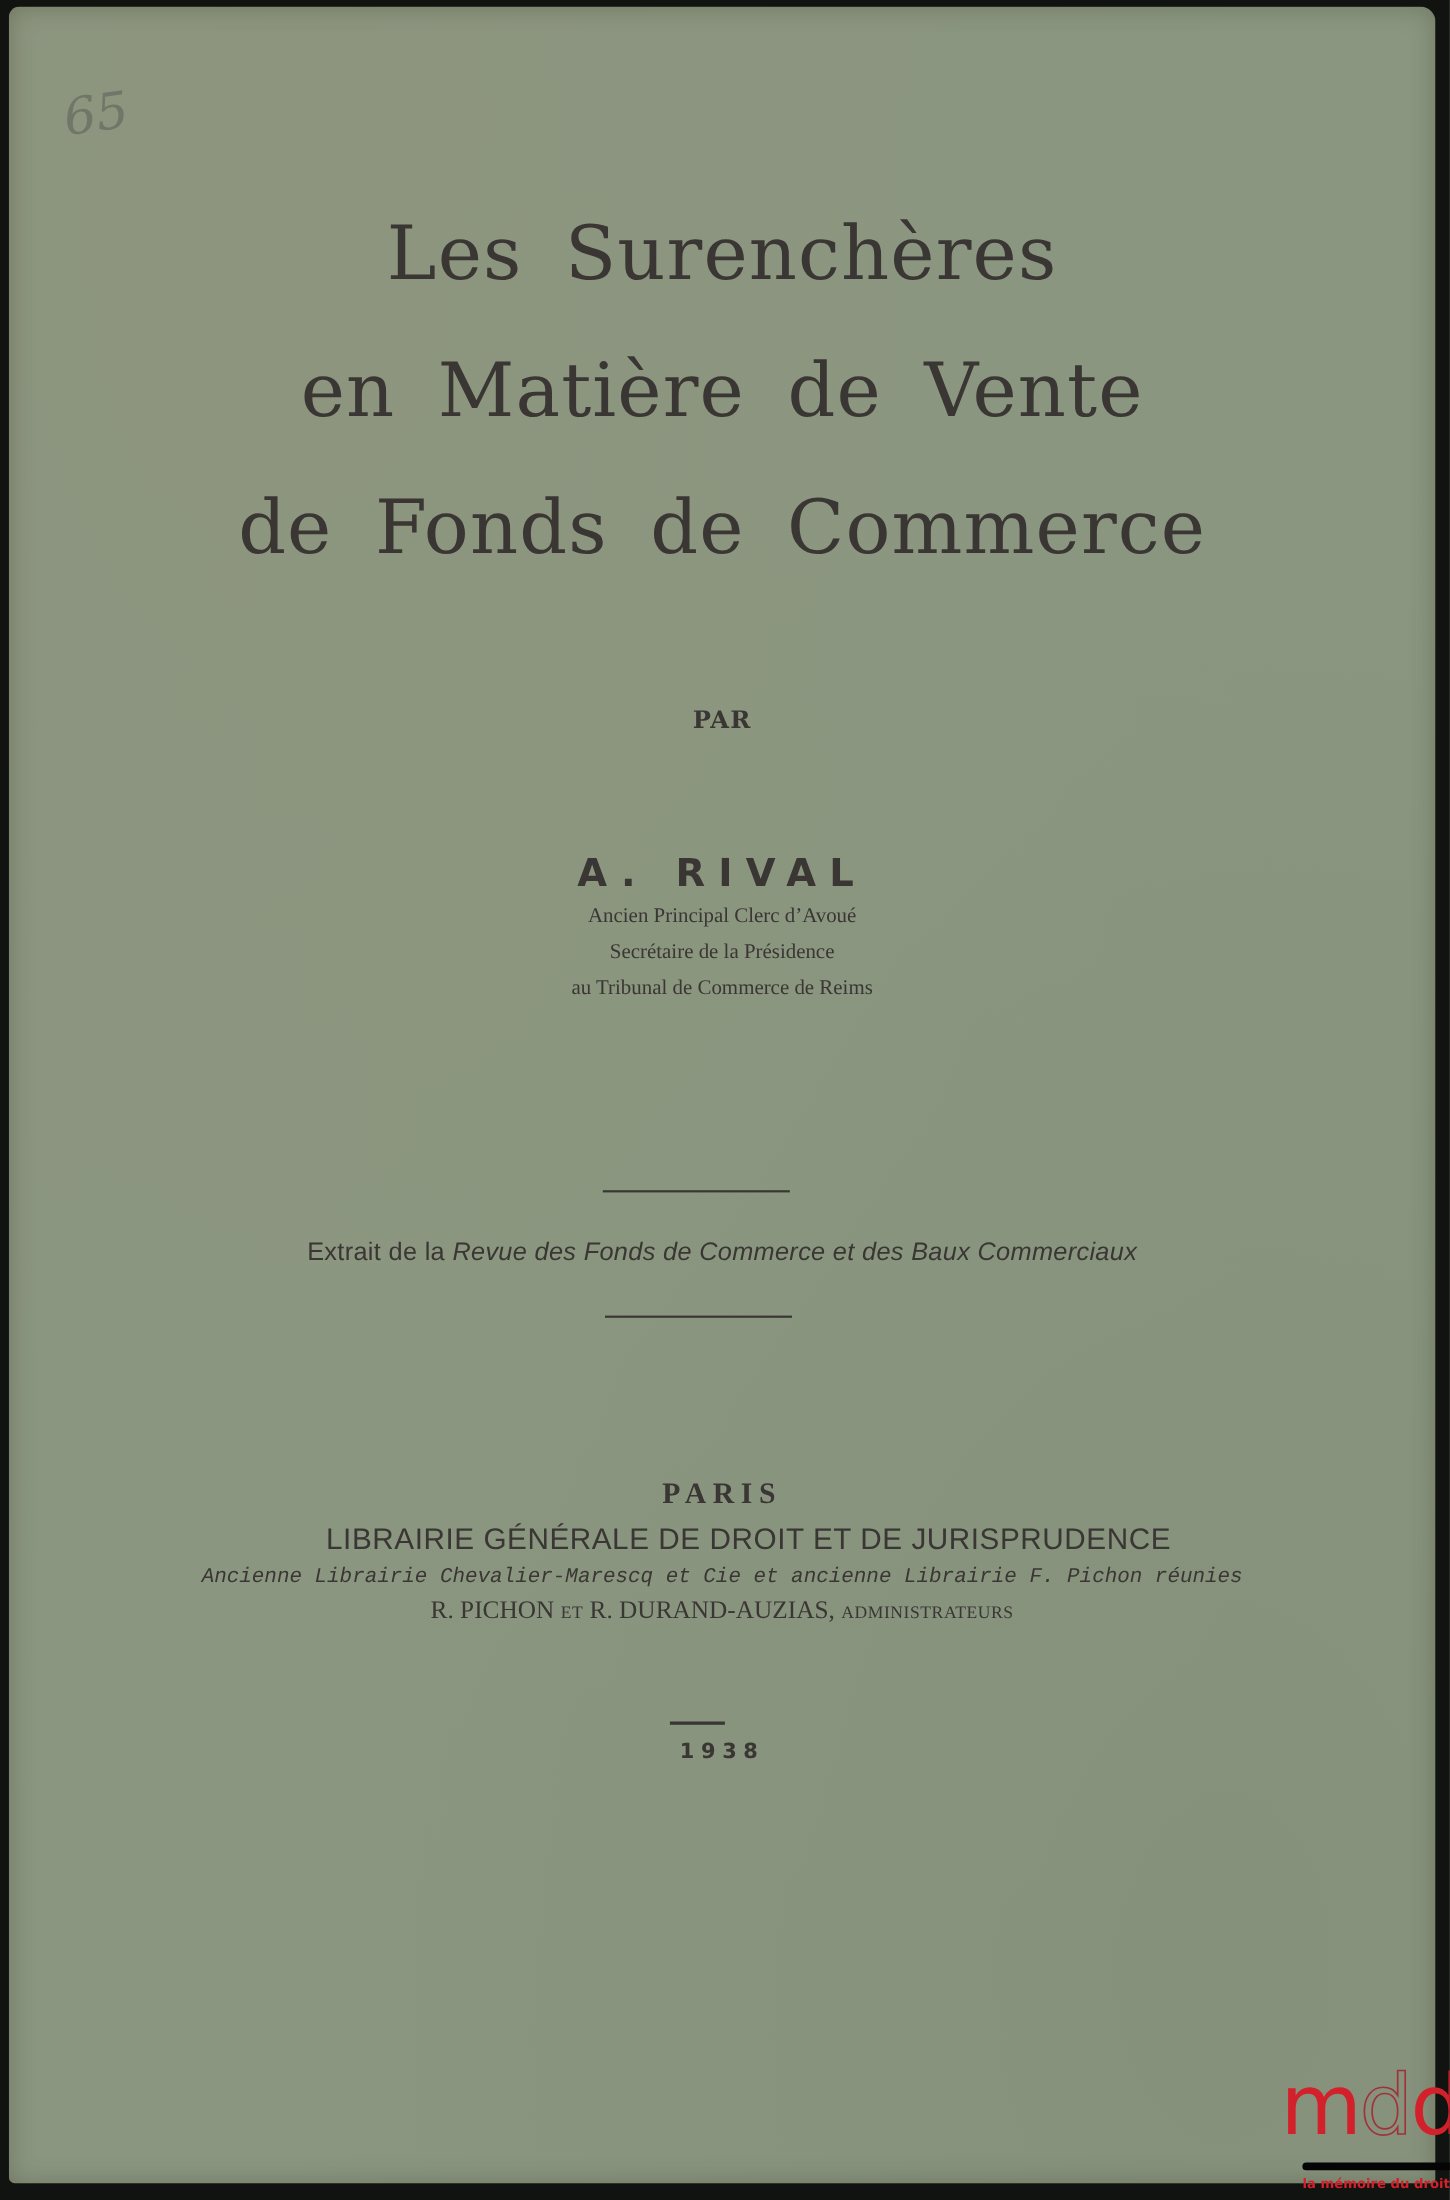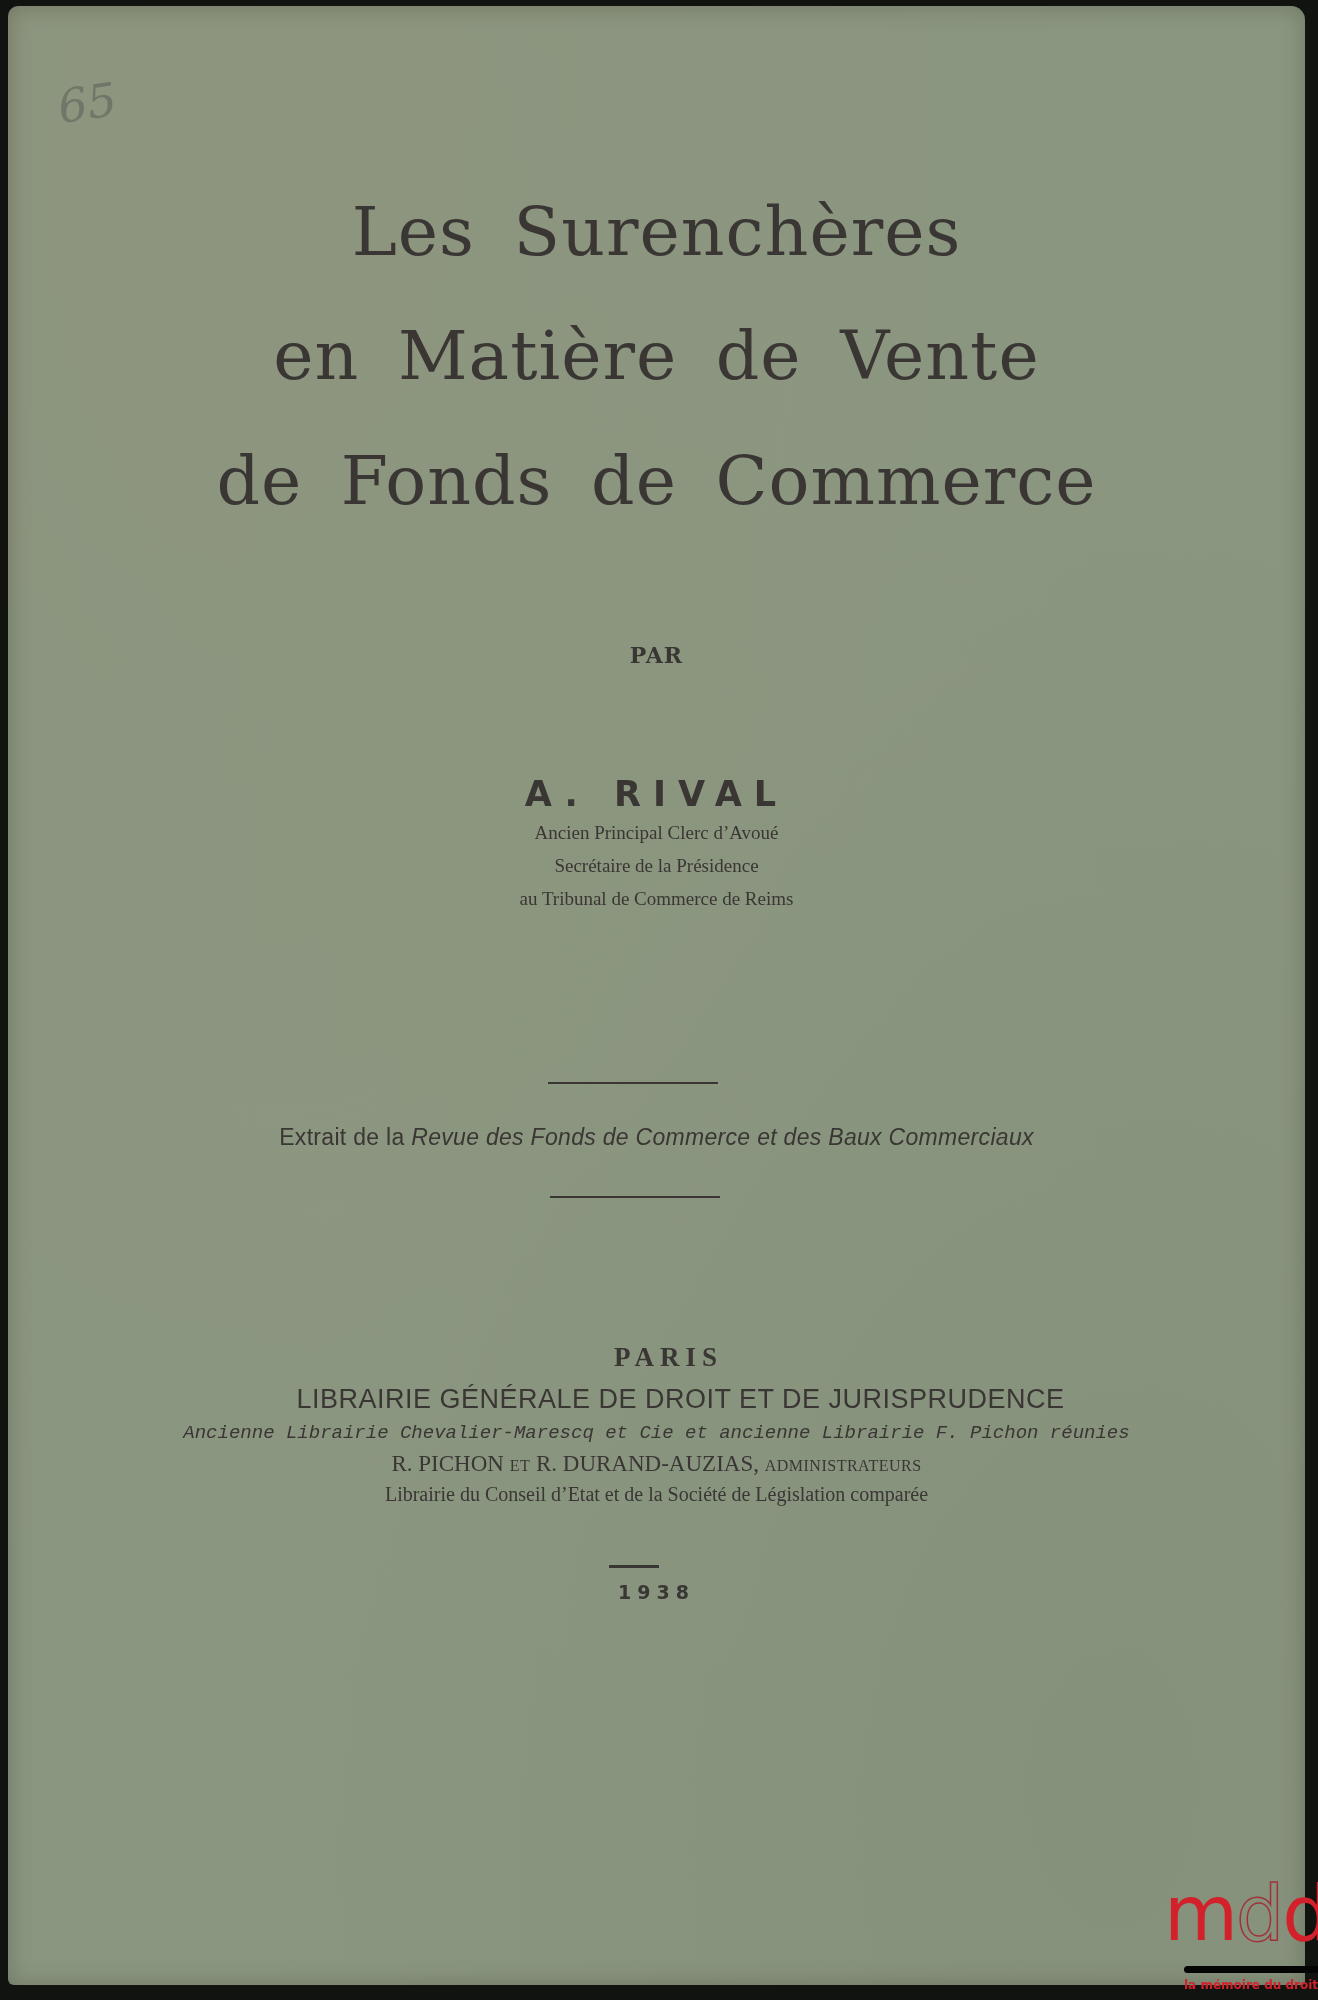--- a/index.html
+++ b/index.html
@@ -30,21 +30,21 @@
   .affil { font-size:19px; font-family:"Liberation Serif", serif; }
   .affil.a1 { top:816px; }
   .affil.a2 { top:849px; }
   .affil.a3 { top:882px; }
   .rule { position:absolute; height:2px; background:#3a3634; }
   .rule.r1 { left:540px; top:1076px; width:170px; }
   .rule.r2 { left:542px; top:1190px; width:170px; }
   .rule.r3 { left:601px; top:1559px; width:50px; height:3px; }
   .extrait { top:1118px; font-family:"Liberation Sans", sans-serif; font-size:23px; font-stretch:condensed; letter-spacing:0.3px; }
   .extrait i { font-style:italic; }
-  .paris { top:1336px; font-family:"Liberation Serif", serif; font-weight:bold; font-size:27px; letter-spacing:6px;padding-left:12px; }
+  .paris { top:1336px; font-family:"Liberation Serif", serif; font-weight:bold; font-size:27px; letter-spacing:6px; }
   .libgen { top:1378px; font-family:"Liberation Sans", sans-serif; font-size:27px; letter-spacing:0.5px;margin-left:24px; }
   .anc { top:1416px; font-family:Liberation Mono, monospace; font-style:italic; font-size:19px; }
   .pichon { top:1445px; font-family:"Liberation Serif", serif; font-size:23px; }
   .pichon .sc { font-size:16px; letter-spacing:0.5px; }
   .conseil { top:1477px; font-family:"Liberation Serif", serif; font-size:20px; }
   .rue { top:1510px; font-family:"Liberation Serif", serif; font-size:21px; }
   .rue .sc { font-size:15px; letter-spacing:0.5px; }
   .rue sup { font-size:11px; }
   .year { top:1575px; font-family:"DejaVu Sans", sans-serif; font-weight:bold; font-size:19px; letter-spacing:6px; }
   .logo { position:absolute; left:1160px; top:1890px; width:155px; height:110px; }
@@ -74,21 +74,20 @@
     <span>Extrait de la </span><i>Revue des Fonds de Commerce et des Baux Commerciaux</i>
   </div>
   <div class="rule r2"></div>
 
   <div class="ink paris">PARIS</div>
   <div class="ink libgen">LIBRAIRIE GÉNÉRALE DE  DROIT ET DE JURISPRUDENCE</div>
   <div class="ink anc">Ancienne Librairie Chevalier-Marescq et Cie et ancienne Librairie F. Pichon réunies</div>
   <div class="ink pichon">
     <span>R. PICHON </span><span class="sc">ET</span><span> R. DURAND-AUZIAS, </span><span class="sc">ADMINISTRATEURS</span>
   </div>
-  <div class="ink conseil">Librairie du Conseil d’Etat et de la Société de Législation comparée</div>
   <div class="rule r3"></div>
   <div class="ink year">1938</div>
 </div>
 
 <div class="logo">
   <div class="mdd"><span>m</span><span class="outline">d</span><span>d</span></div>
   <div class="bar"></div>
   <div class="sub">la mémoire du droit</div>
 </div>
 

